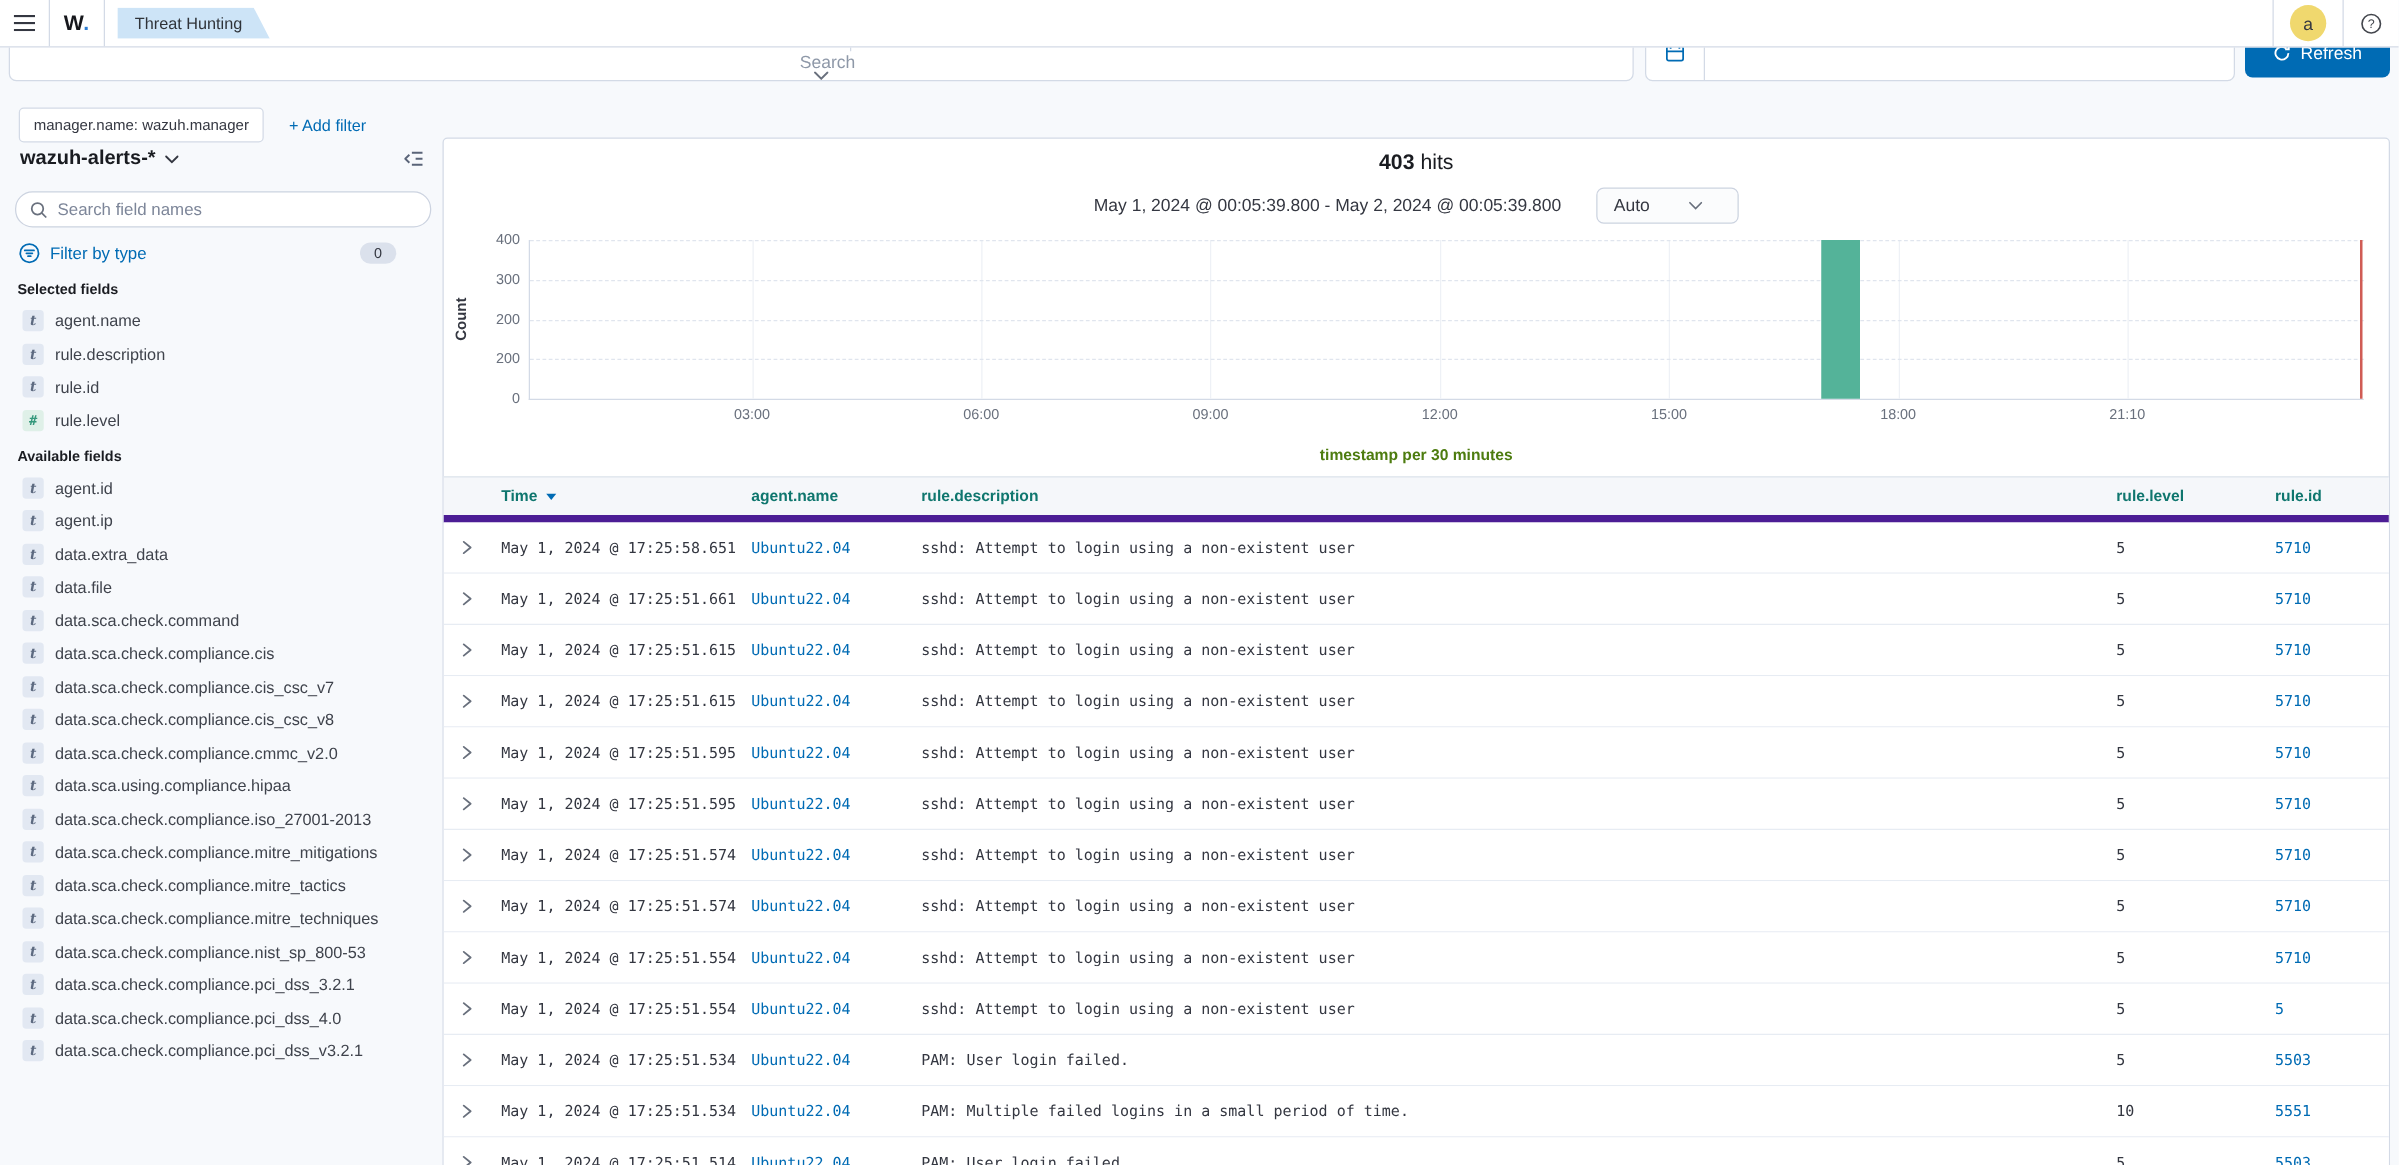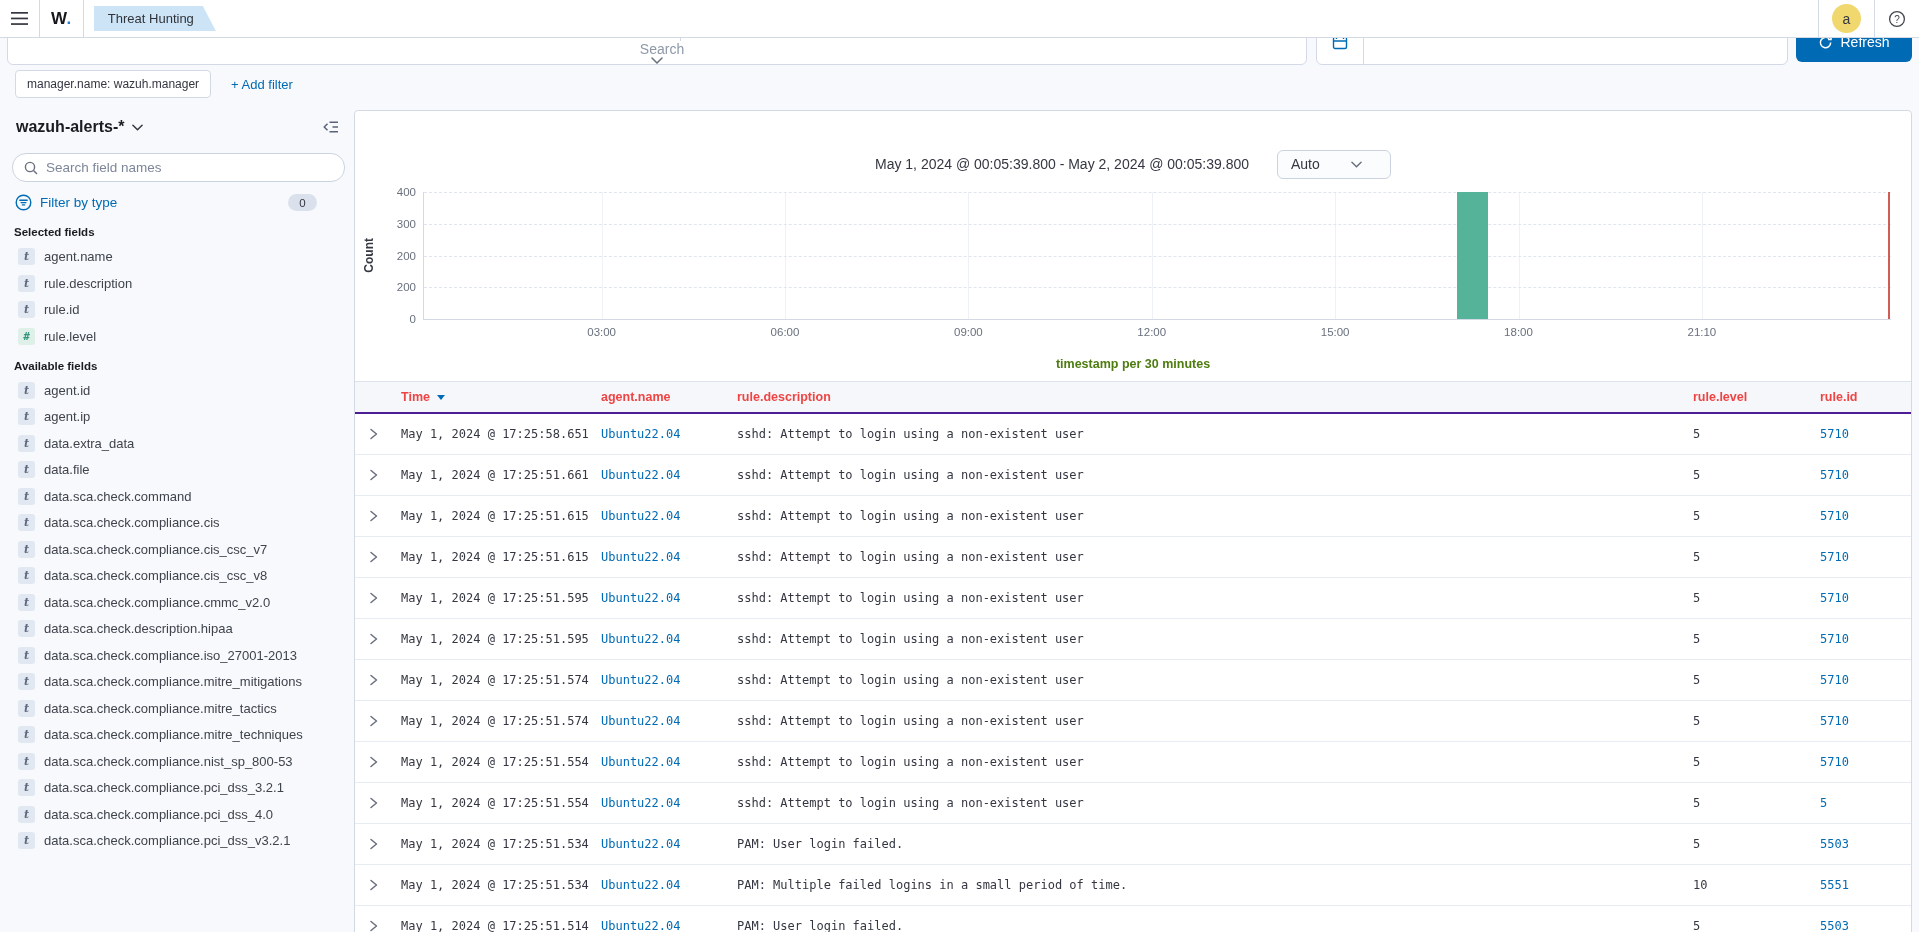--- a/index.html
+++ b/index.html
@@ -34,21 +34,21 @@
   .date-box{width:472px;margin-left:9px;background:#fff;border:1px solid #d3dae6;border-radius:6px;
             display:flex;align-items:center;box-sizing:border-box;}
   .cal-box{width:46px;height:100%;border-right:1px solid #d3dae6;display:flex;
            align-items:center;justify-content:center;cursor:pointer;}
   .refresh-btn{position:absolute;right:0;top:4px;width:116px;height:40px;background:#006bb4;
                border:none;border-radius:6px;color:#fff;font-size:14px;
                font-family:"Liberation Sans",sans-serif;display:flex;align-items:center;
                justify-content:center;gap:7px;cursor:pointer;}
 
   
-  .filter-row{position:absolute;top:70px;left:15px;display:flex;align-items:center;gap:20px;z-index:5;}
+  .filter-row{position:absolute;top:86px;left:15px;display:flex;align-items:center;gap:20px;z-index:5;}
   .filter-pill{height:26px;padding:0 11px;background:#fff;border:1px solid #d3dae6;border-radius:4px;
                font-size:12px;color:#343741;display:flex;align-items:center;cursor:pointer;}
   .add-filter{color:#006bb4;font-size:13px;cursor:pointer;}
 
   
   .sidebar{position:absolute;left:12px;top:110px;width:333px;}
   .sb-head{display:flex;align-items:center;height:26px;margin:4px 0 0 4px;}
   .sb-title{font-size:16px;font-weight:700;color:#1a1c21;cursor:pointer;}
   .sb-title-chevron{margin-left:8px;cursor:pointer;}
   .collapse-btn{margin-left:auto;margin-right:6px;cursor:pointer;}
@@ -91,22 +91,22 @@
   .ytick{position:absolute;left:-52px;width:44px;text-align:right;font-size:11.5px;color:#69707d;}
   .xtick{position:absolute;top:134px;transform:translateX(-50%);font-size:11.5px;color:#69707d;}
   .bar{position:absolute;bottom:0;background:#54b399;}
   .nowline{position:absolute;top:0;bottom:0;width:2px;}
   .xlabel-caption{position:absolute;top:246px;left:0;width:100%;text-align:center;
                   font-size:12.5px;font-weight:700;color:#4d7c0f;}
 
   
   .doc-table{position:absolute;top:270px;left:0;right:0;}
   .t-head,.t-row{display:grid;grid-template-columns:36px 200px 136px 956px 127px 1fr;align-items:center;}
-  .t-head{height:30px;background:#f5f7fa;border-top:1px solid #dde3ec;border-bottom:2px solid #4c1d95;
-          font-size:12.5px;font-weight:700;color:#ef4444;}
+  .t-head{height:30px;background:#f5f7fa;border-top:1px solid #dde3ec;border-bottom:6px solid #4c1d95;
+          font-size:12.5px;font-weight:700;color:#0f766e;}
   .t-row{height:40px;border-bottom:1px solid #e7ecf3;font-family:"DejaVu Sans Mono",monospace;
          font-size:12px;color:#343741;background:#fff;}
   .cell{padding-left:10px;white-space:nowrap;overflow:hidden;}
   .cell.expander{padding-left:13px;cursor:pointer;}
   .cell.link{color:#006bb4;cursor:pointer;}
   .th{cursor:pointer;}
   .sort-arrow{display:inline-block;width:0;height:0;border-left:4px solid transparent;
               border-right:4px solid transparent;border-top:5px solid #006bb4;margin-left:7px;vertical-align:1px;}
 </style>
 </head>
@@ -254,21 +254,21 @@
       <li>
         <span class="fbadge">t</span>
         <span class="fname">data.sca.check.compliance.cis_csc_v8</span>
       </li>
       <li>
         <span class="fbadge">t</span>
         <span class="fname">data.sca.check.compliance.cmmc_v2.0</span>
       </li>
       <li>
         <span class="fbadge">t</span>
-        <span class="fname">data.sca.check.description.hipaa</span>
+        <span class="fname">data.sca.using.compliance.hipaa</span>
       </li>
       <li>
         <span class="fbadge">t</span>
         <span class="fname">data.sca.check.compliance.iso_27001-2013</span>
       </li>
       <li>
         <span class="fbadge">t</span>
         <span class="fname">data.sca.check.compliance.​mitre_mitigations</span>
       </li>
       <li>
@@ -292,20 +292,24 @@
         <span class="fname">data.sca.check.compliance.pci_dss_4.0</span>
       </li>
       <li>
         <span class="fbadge">t</span>
         <span class="fname">data.sca.check.compliance.pci_dss_v3.2.1</span>
       </li>
     </ul>
 </div>
 
 <div class="main-panel">
+  <div class="hits-row">
+    <b>403</b>
+    <span>hits</span>
+  </div>
   <div class="range-row">
     <span class="range-text">May 1, 2024 @ 00:05:39.800 - May 2, 2024 @ 00:05:39.800</span>
     <div class="interval-select">
       <span>Auto</span>
       <svg width="11" height="7" viewBox="0 0 12 7">
         <polyline points="1,1 6,6 11,1" fill="none" stroke="#69707d" stroke-width="1.5" stroke-linecap="round"></polyline>
       </svg>
     </div>
   </div>
 

